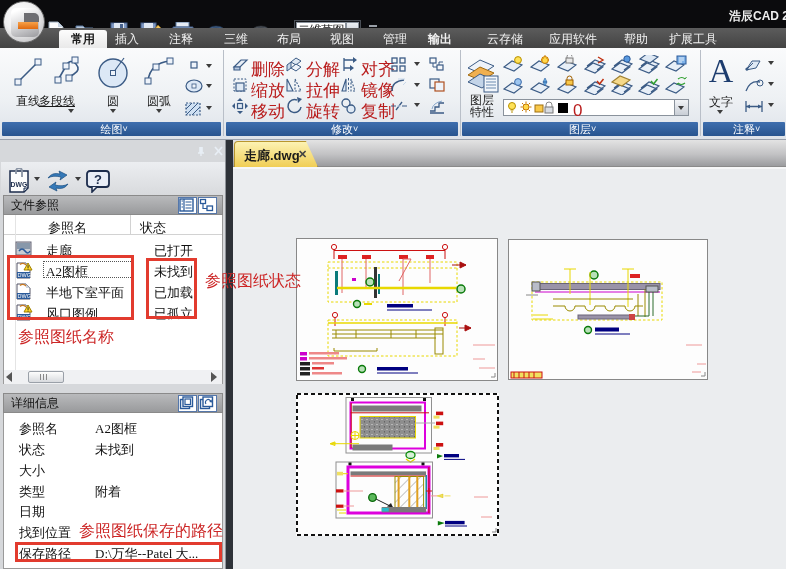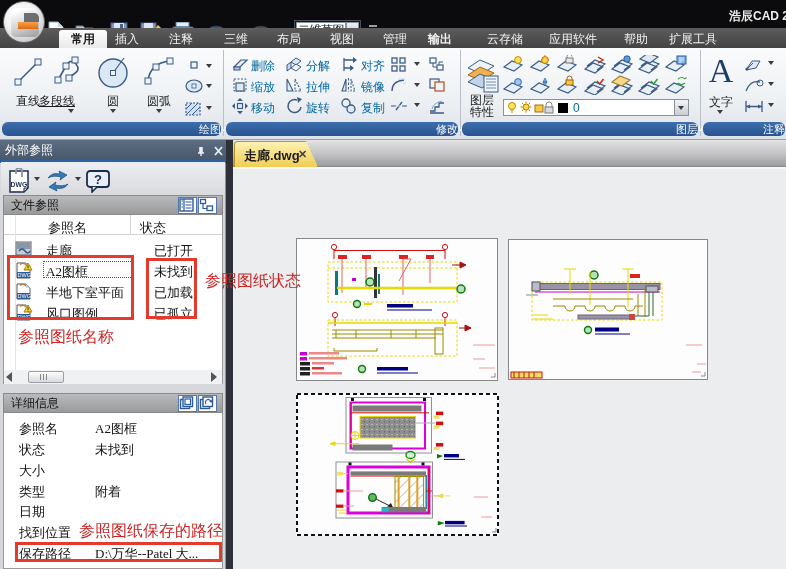--- a/index.html
+++ b/index.html
@@ -22,24 +22,24 @@
 #tabrow { left:0; top:28px; width:786px; height:20px; background:linear-gradient(180deg,#5c5c5c,#434343); }
 .rtab { top:30px; height:18px; line-height:18px; color:#f0f0f0; font-size:12px; text-align:center; }
 #tab-active { left:52px; top:30px; width:48px; height:18px; line-height:18px;
   background:linear-gradient(180deg,#fdfdfd,#e9e9e9); color:#1a1a1a; font-size:12px; font-weight:bold;
   text-align:center; border-radius:3px 3px 0 0; z-index:5;margin-left:7px; }
 
 
 #ribbon { left:0; top:48px; width:786px; height:92px; background:linear-gradient(180deg,#fafbfc 0%,#eef1f4 55%,#dde2e9 100%); border-bottom:1px solid #98a0ac; }
 .psep { top:50px; width:1px; height:86px; background:#b9bfc8; }
 .pcap { top:122px; height:14px; background:linear-gradient(180deg,#3e6eae,#27548f);
-  color:#fff; font-size:11px; text-align:right; line-height:14px; border-radius:6px; }
+  color:#fff; font-size:11px; text-align:center; line-height:14px; border-radius:1px; }
 .pcap span { position:static; font-size:9px; }
 .btxt { font-size:12px; color:#1a1a1a; text-align:center; white-space:nowrap; }
-.stxt { font-size:12px; color:#0369a1; white-space:nowrap; }
+.stxt { font-size:17px; color:#b91c1c; white-space:nowrap; }
 .qdd { width:0; height:0; border-left:3px solid transparent; border-right:3px solid transparent; border-top:4px solid #c8ccd2; }
 .ddk { width:0; height:0; border-left:3px solid transparent; border-right:3px solid transparent; border-top:4px solid #3c3c3c; }
 
 
 #palette { left:0; top:140px; width:226px; height:429px; background:#d6d8db; border-right:1px solid #8f9399; }
 #pal-title { left:0; top:140px; width:226px; height:23px; background:linear-gradient(180deg,#5d6d82,#47586c); border-bottom:3px solid #2e5f9e; color:#fff; font-size:12px; line-height:20px; padding-left:5px; }
 .sechead { left:3px; width:220px; height:20px; background:linear-gradient(180deg,#b9babc,#999a9c); border:1px solid #8a8a8a; color:#111; font-size:12px; line-height:19px; padding-left:7px; }
 #filelist { left:3px; top:215px; width:220px; height:169px; background:#fff; border:1px solid #9a9a9a; border-top:none; }
 #details { left:3px; top:413px; width:220px; height:156px; background:#fff; border:1px solid #9a9a9a; border-top:none; }
 .red { color:#cc2626; }
@@ -344,21 +344,20 @@
       </svg>
     <div class="ddk" style="left:768px;top:34px;"></div>
     <svg style="left:744px;top:51px;" width="20" height="15" viewBox="0 0 20 15">
         <path d="M2 2 v11 M18 2 v11 M2 7.5 h16" stroke="#3b5b85" stroke-width="1.3"></path>
         <path d="M2 7.5 l4 -2 v4 z M18 7.5 l-4 -2 v4 z" fill="#3b5b85"></path>
       </svg>
     <div class="ddk" style="left:768px;top:55px;"></div>
   </div>
 
   <div id="palette"></div>
-  <div id="pal-title">外部参照</div>
   <svg style="left:196px;top:145px;z-index:3;" width="28" height="13" viewBox="0 0 28 13">
     <path d="M5 2 v6 M2 8 h6 M5 8 v3" stroke="#e8eef5" stroke-width="1.4" fill="none"></path>
     <rect x="3.2" y="2" width="3.6" height="6" fill="#e8eef5"></rect>
     <path d="M19 2 l7 8 M26 2 l-7 8" stroke="#e8eef5" stroke-width="1.8"></path>
   </svg>
   <div id="pal-tools" style="left:1px;top:162px;width:224px;height:33px;background:linear-gradient(180deg,#eceef1,#d8dadd);">
     <svg style="left:7px;top:6px;" width="23" height="25" viewBox="0 0 23 25">
       <path d="M2 3 h18 v17 l-4 4 h-14 z" fill="#fdfdfd" stroke="#1c2c4c" stroke-width="1.5"></path>
       <path d="M20 20 l-4 4 v-4 z" fill="#c8d2e0" stroke="#1c2c4c" stroke-width="1"></path>
       <text x="2.6" y="18.5" font-size="6.8" font-weight="bold" fill="#1c2c4c" font-family="Liberation Sans">DWG</text>

